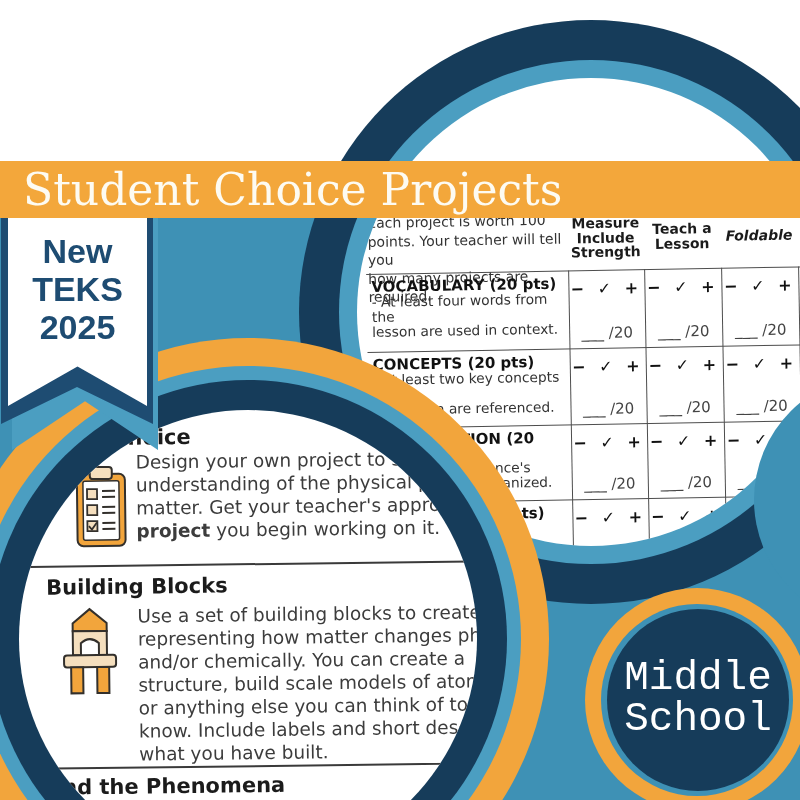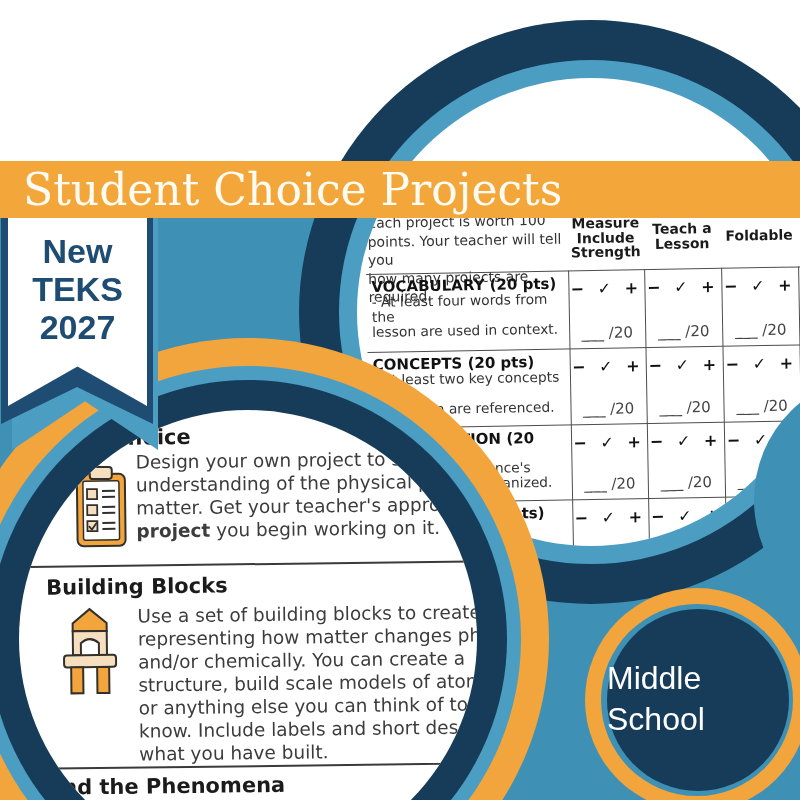--- a/index.html
+++ b/index.html
@@ -49,22 +49,22 @@
   .score{position:absolute;text-align:center;font-size:15px;color:#444;}
   
   #doc-circle{left:19px;top:410px;width:458px;height:458px;}
   #doc-content{position:absolute;left:0;top:0;width:520px;height:520px;
     transform:rotate(-0.7deg);transform-origin:0 0;color:#3C3C3C;}
   .doc-h{position:absolute;font-weight:bold;font-size:21px;color:#1b1b1b;white-space:nowrap;}
   .doc-p{position:absolute;font-size:18.5px;line-height:23px;white-space:pre-line;width:420px;}
   .doc-hr{position:absolute;height:2px;background:#3a3a3a;}
   .doc-icon{position:absolute;}
   
-  #ms-text{position:absolute;left:607px;top:658px;width:182px;
-    color:#fff;font-family:Liberation Sans, sans-serif;font-size:32px;line-height:41px;}
+  #ms-text{position:absolute;left:607px;top:658px;width:182px;text-align:center;
+    color:#fff;font-family:Liberation Mono, monospace;font-size:41px;line-height:41px;}
 </style>
 </head>
 <body>
 
 <div id="stage">
 
   <div id="content-bg"></div>
 
   <div class="circle navy" style="left:299px;top:20px;width:584px;height:584px;"></div>
   <div class="circle tealgap" style="left:339px;top:60px;width:504px;height:504px;"></div>
@@ -72,21 +72,21 @@
     <div id="rubric-content">
       <div id="rubric-intro" class="prelines">Each project is worth 100
 points. Your teacher will tell you
 how many projects are required.</div>
 
       <div class="colhead prelines" style="left:202px;top:12px;width:76px;">Measure
 Include
 Strength</div>
       <div class="colhead prelines" style="left:278px;top:19px;width:77px;">Teach a
 Lesson</div>
-      <div class="colhead prelines" style="left:355px;top:27px;width:77px;">Foldable</div>
+      <div class="colhead prelines" style="left:355px;top:27px;width:77px;font-style:italic;">Foldable</div>
 
       <div class="hline" style="top:66px;"></div>
       <div class="hline" style="top:144px;"></div>
       <div class="hline" style="top:220px;"></div>
       <div class="hline" style="top:295px;"></div>
 
       <div class="vline" style="left:202px;"></div>
       <div class="vline" style="left:278px;"></div>
       <div class="vline" style="left:355px;"></div>
       <div class="vline" style="left:432px;"></div>
@@ -193,21 +193,21 @@
       <div class="doc-hr" style="left:9px;top:358px;width:450px;"></div>
       <div class="doc-h" style="left:17px;top:366px;">Find the Phenomena</div>
     </div>
   </div>
 
   <div class="banner" id="ribbon-teal"></div>
   <div class="banner" id="ribbon-navy"></div>
   <div class="banner" id="ribbon-white"></div>
   <div id="ribbon-text" class="prelines">New
 TEKS
-2027</div>
+2025</div>
 
   <div id="header-orange">
     <div id="subtitle">Student Choice Projects</div>
   </div>
 
   <div class="circle orangec" style="left:585px;top:588px;width:224px;height:224px;"></div>
   <div class="circle tealbg" style="left:601px;top:604px;width:192px;height:192px;"></div>
   <div class="circle navy" style="left:607px;top:609px;width:182px;height:182px;"></div>
   <div id="ms-text" class="prelines">Middle
 School</div>

